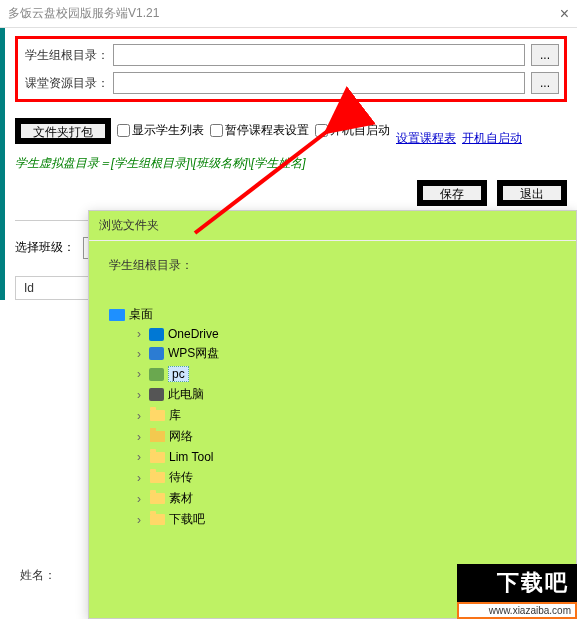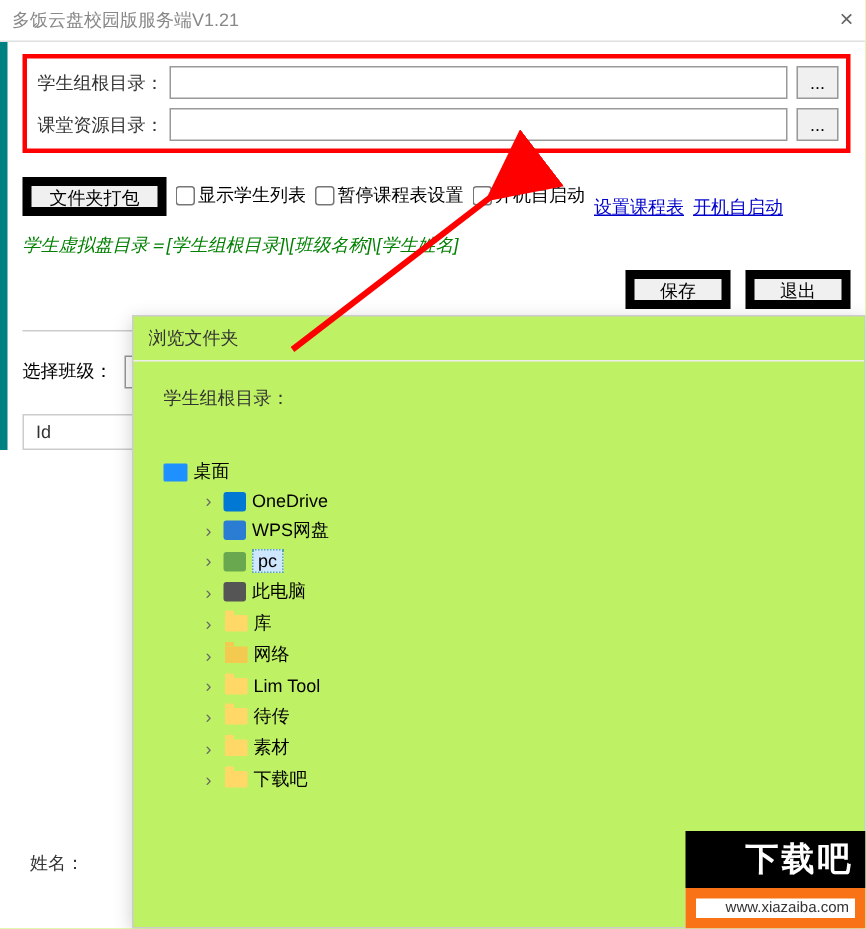--- a/index.html
+++ b/index.html
@@ -38,21 +38,21 @@
 .icon { width: 16px; height: 16px; display: inline-flex; align-items: center; justify-content: center; font-size: 12px; }
 .folder-yellow { background: #ffd868; border-radius: 1px; width: 15px; height: 11px; position: relative; }
 .folder-yellow::before { content: ''; position: absolute; top: -3px; left: 0; width: 6px; height: 3px; background: #ffd868; border-radius: 1px 1px 0 0; }
 .folder-open { background: #f3c94f; width: 15px; height: 11px; position: relative; }
 .folder-open::before { content: ''; position: absolute; top: -3px; left: 0; width: 6px; height: 3px; background: #f3c94f; }
 .desktop-icon { width: 16px; height: 12px; background: #1e90ff; border-radius: 1px; }
 .tree-item.selected span.txt { background: #cfe6ff; border: 1px dotted #5a9; padding: 0 3px; }
 .arrow { position: absolute; pointer-events: none; }
 .watermark { position: absolute; right: 0; bottom: 0; width: 120px; }
 .watermark .blk { background: #000; color: #fff; padding: 4px 8px; font-weight: bold; font-size: 22px; letter-spacing: 2px; text-align: right; }
-.watermark .url { background: #fff; color: #333; font-size: 10px; text-align: right; padding: 1px 4px; border: 7px solid #f97316; }
+.watermark .url { background: #fff; color: #333; font-size: 10px; text-align: right; padding: 1px 4px; border: 2px solid #f97316; }
 </style>
 </head>
 <body>
 
 <div class="titlebar">
   <span>多饭云盘校园版服务端V1.21</span>
   <span class="close-x">×</span>
 </div>
 
 <div class="main">

